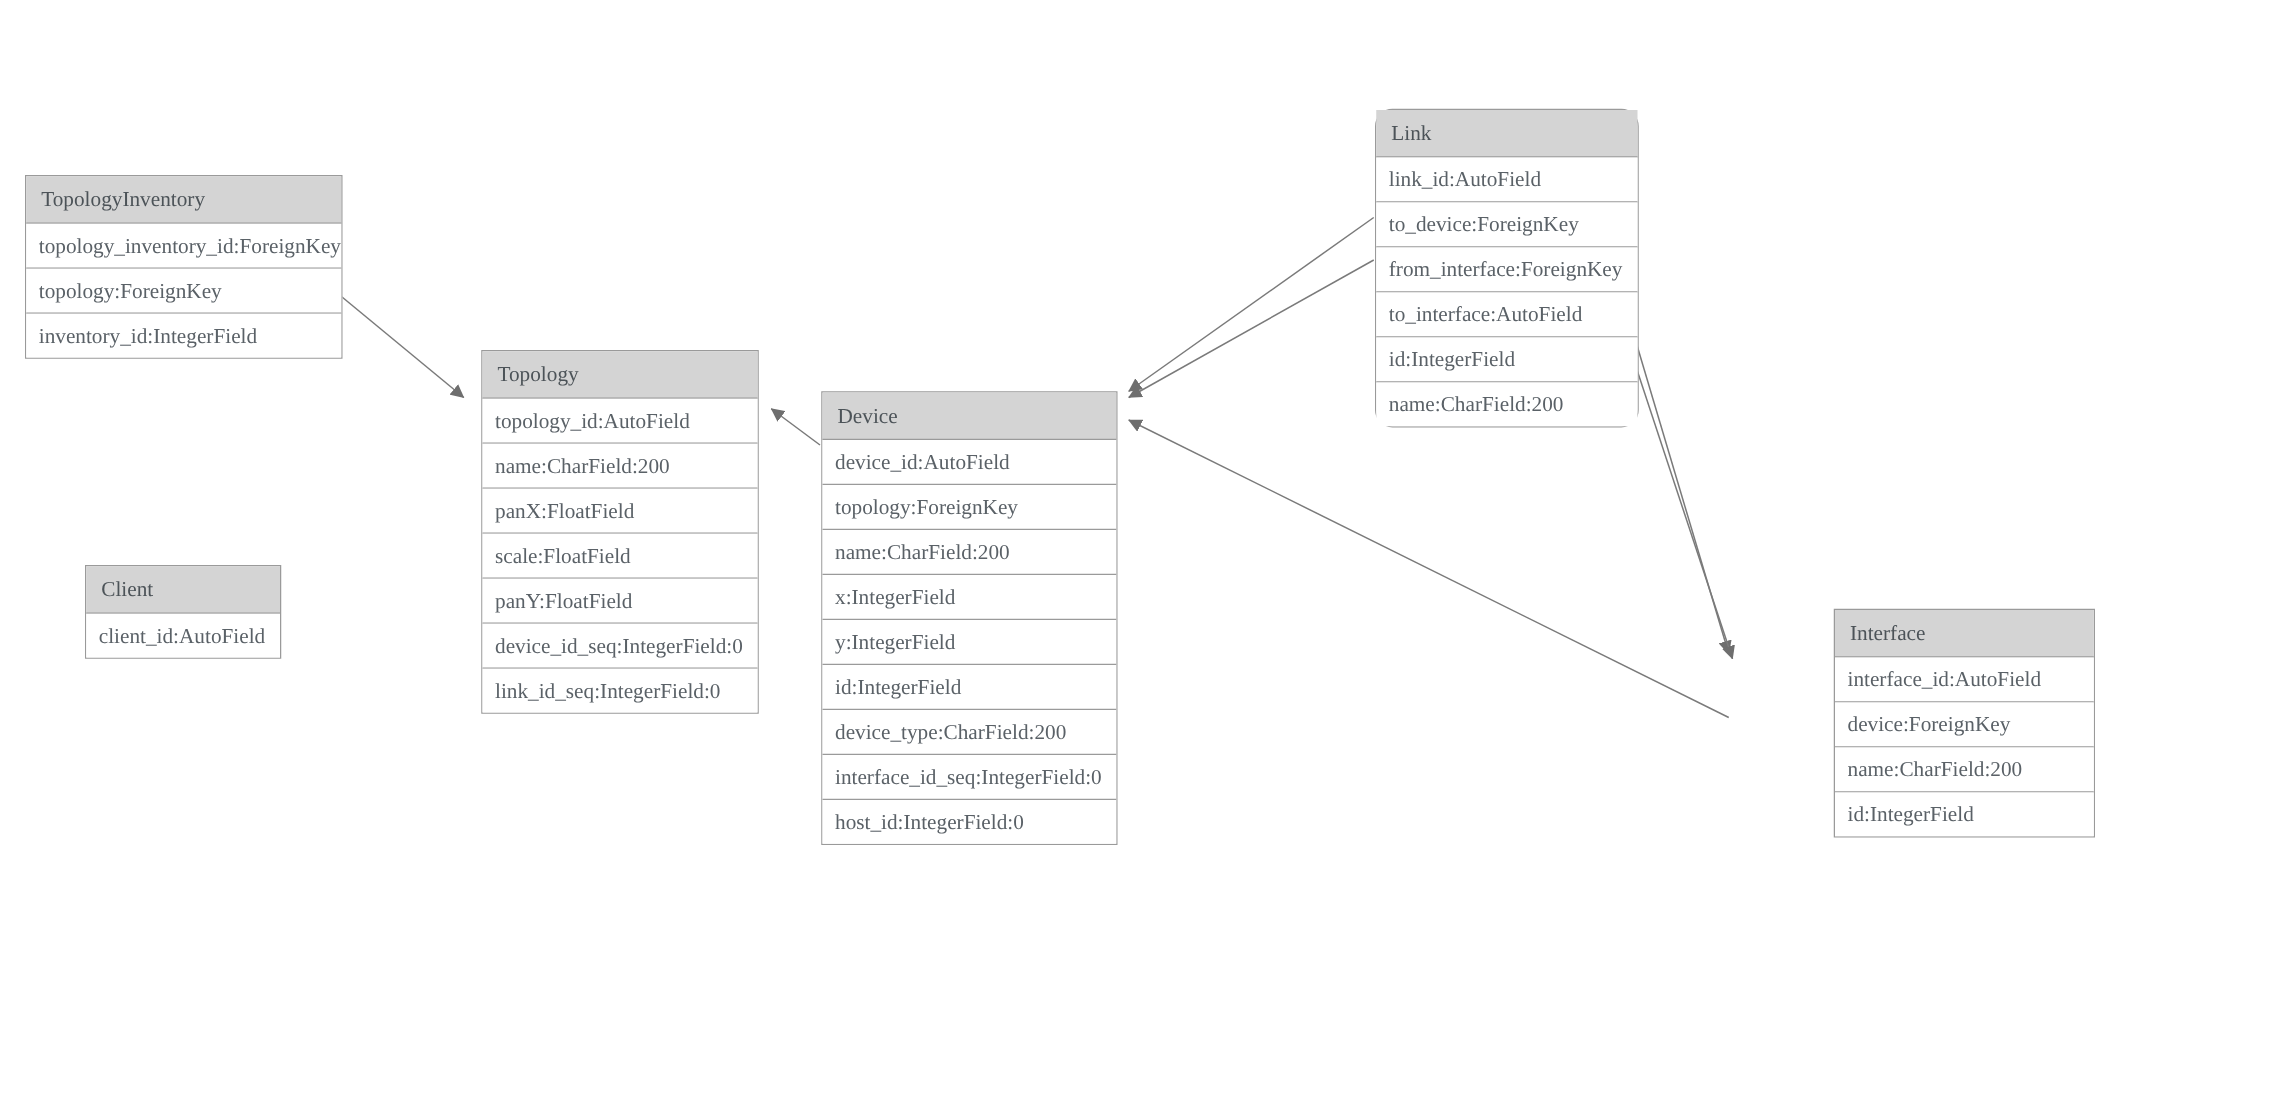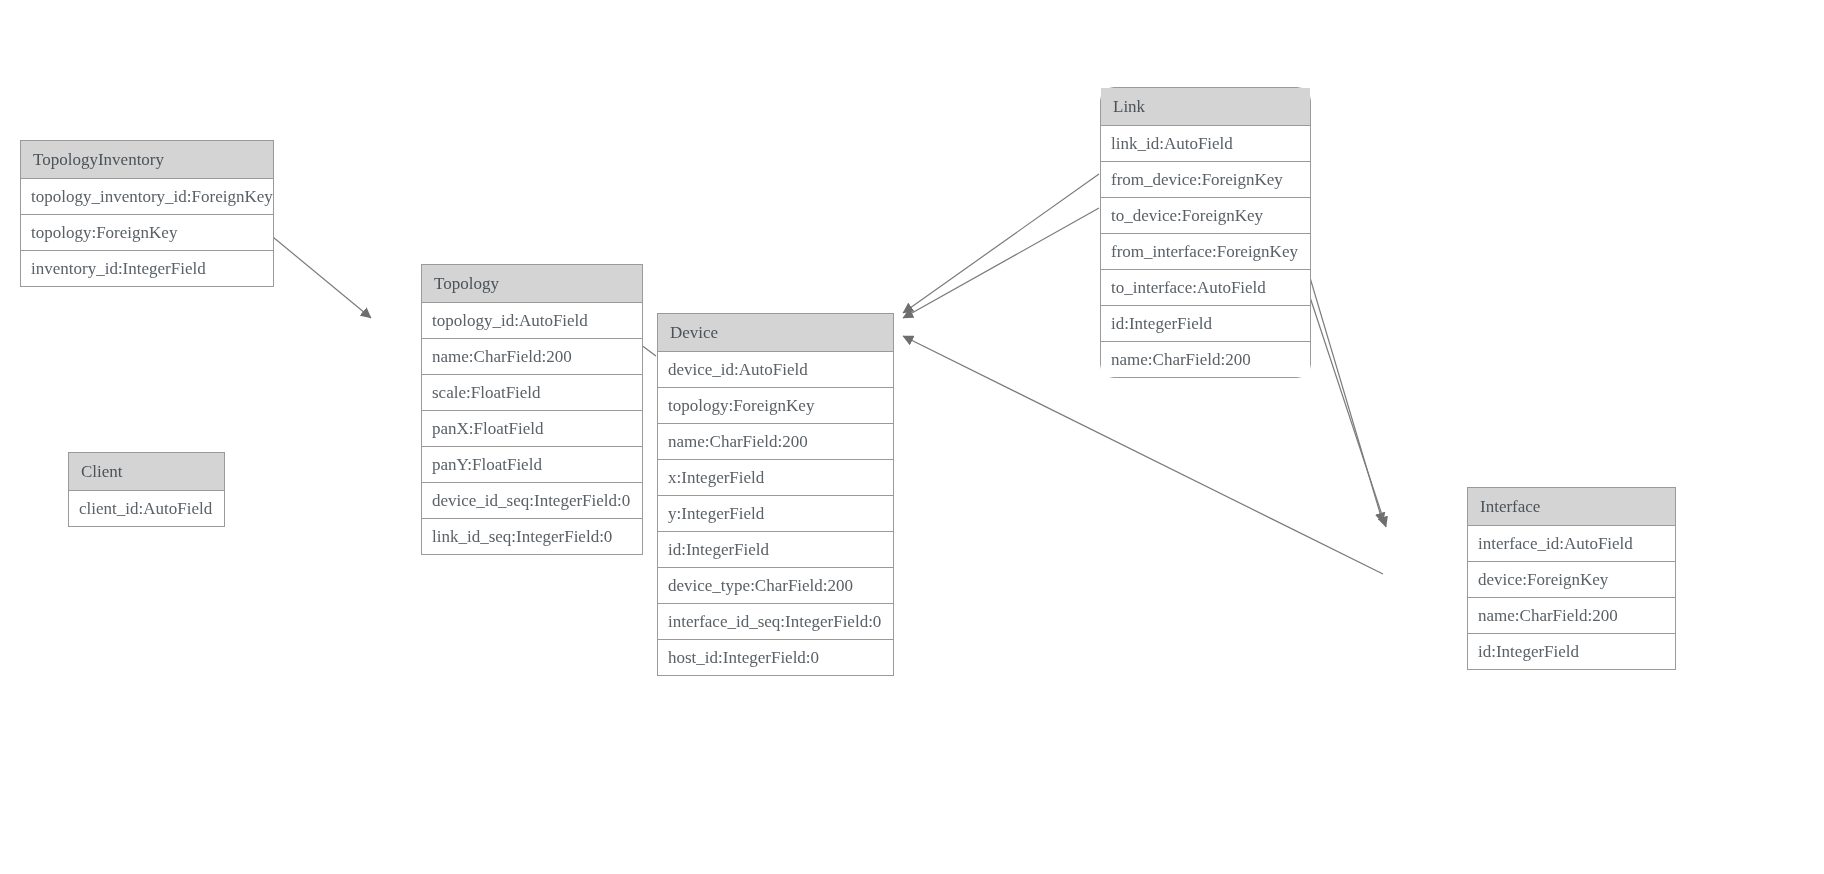--- a/index.html
+++ b/index.html
@@ -87,26 +87,26 @@
     <div class="ent-row">topology_inventory_id:ForeignKey</div>
     <div class="ent-row">topology:ForeignKey</div>
     <div class="ent-row">inventory_id:IntegerField</div>
   </div>
 
   <div class="entity" style="left: 68px; top: 452px; width: 157px;">
     <div class="ent-header">Client</div>
     <div class="ent-row">client_id:AutoField</div>
   </div>
 
-  <div class="entity" style="left: 385px; top: 264px; width: 222px; margin-left: 36px;">
+  <div class="entity" style="left: 385px; top: 280px; width: 222px;">
     <div class="ent-header">Topology</div>
     <div class="ent-row">topology_id:AutoField</div>
     <div class="ent-row">name:CharField:200</div>
+    <div class="ent-row">panX:FloatField</div>
     <div class="ent-row">scale:FloatField</div>
-    <div class="ent-row">panX:FloatField</div>
     <div class="ent-row">panY:FloatField</div>
     <div class="ent-row">device_id_seq:IntegerField:0</div>
     <div class="ent-row">link_id_seq:IntegerField:0</div>
   </div>
 
   <div class="entity" style="left: 657px; top: 269px; width: 237px; margin-top: 44px;">
     <div class="ent-header">Device</div>
     <div class="ent-row">device_id:AutoField</div>
     <div class="ent-row">topology:ForeignKey</div>
     <div class="ent-row">name:CharField:200</div>
@@ -114,21 +114,20 @@
     <div class="ent-row">y:IntegerField</div>
     <div class="ent-row">id:IntegerField</div>
     <div class="ent-row">device_type:CharField:200</div>
     <div class="ent-row">interface_id_seq:IntegerField:0</div>
     <div class="ent-row">host_id:IntegerField:0</div>
   </div>
 
   <div class="entity" style="left: 1100px; top: 87px; width: 211px; border-radius: 14px;">
     <div class="ent-header">Link</div>
     <div class="ent-row">link_id:AutoField</div>
-    <div class="ent-row">from_device:ForeignKey</div>
     <div class="ent-row">to_device:ForeignKey</div>
     <div class="ent-row">from_interface:ForeignKey</div>
     <div class="ent-row">to_interface:AutoField</div>
     <div class="ent-row">id:IntegerField</div>
     <div class="ent-row">name:CharField:200</div>
   </div>
 
   <div class="entity" style="left: 1467px; top: 487px; width: 209px;">
     <div class="ent-header">Interface</div>
     <div class="ent-row">interface_id:AutoField</div>

